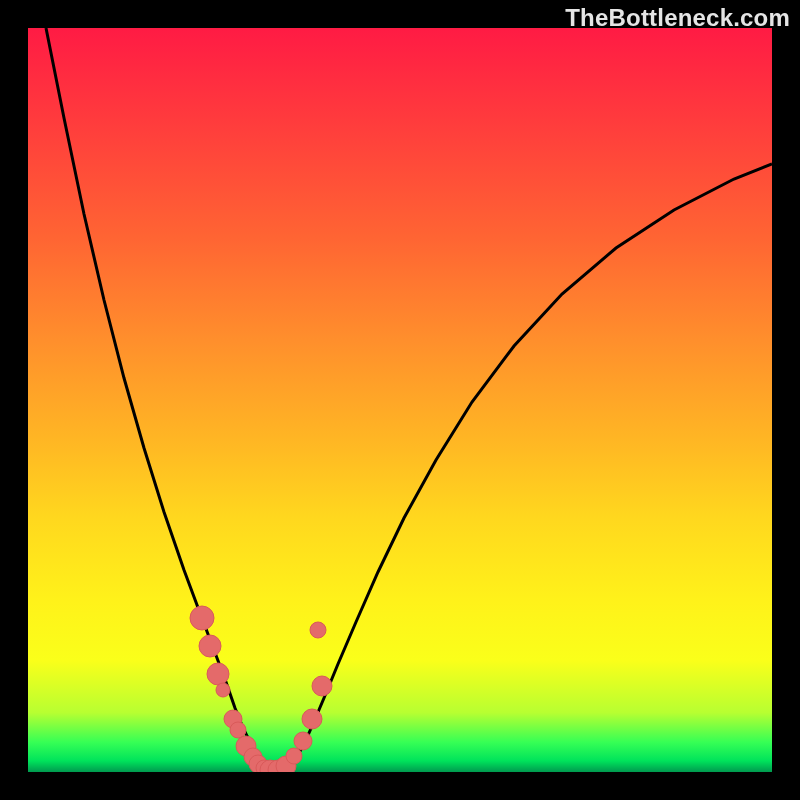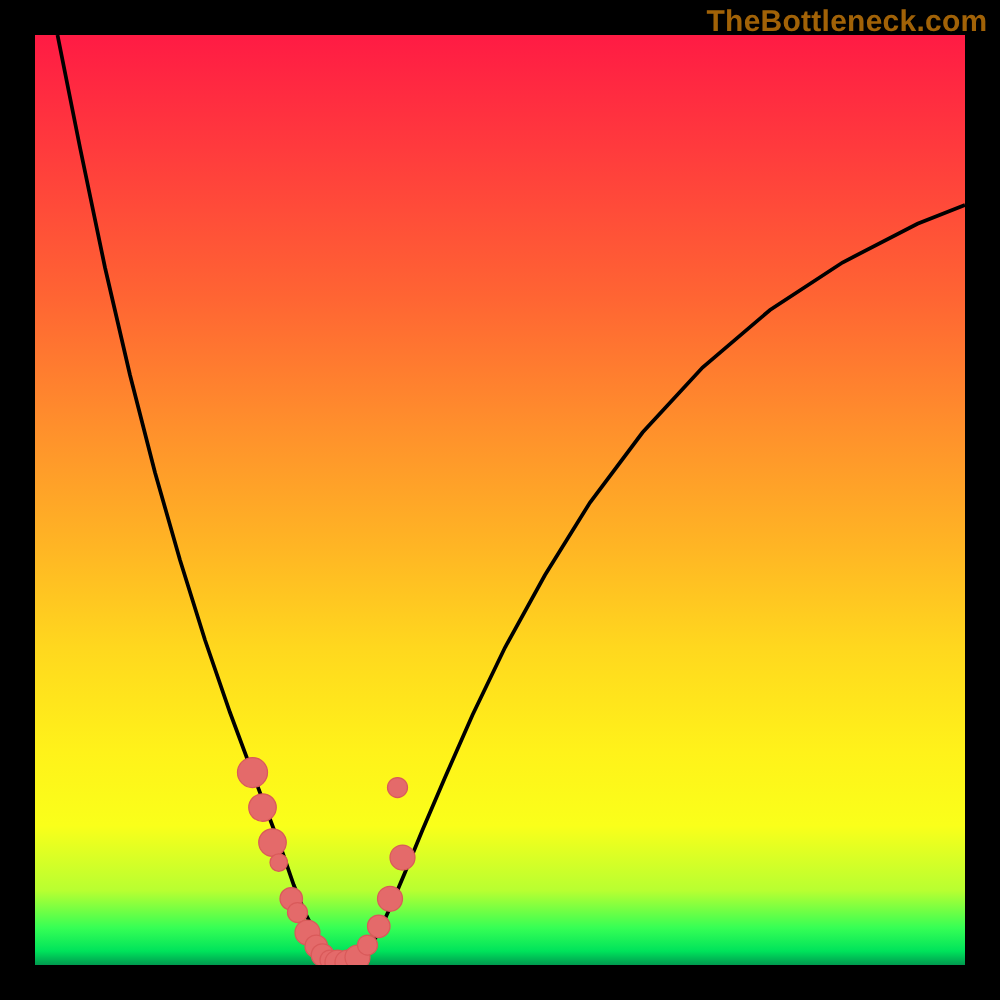--- a/index.html
+++ b/index.html
@@ -38,21 +38,21 @@
       #b8ff31 92%,
       #36ff55 96%,
       #00e35b 98.5%,
       #009a4f 100%
     );
   }
   .watermark {
     position: absolute;
     top: 4px;
     right: 10px;
-    color: #a16207;
+    color: #e5e5e5;
     font-size: 24px;
     font-weight: 600;
     letter-spacing: 0.2px;
     user-select: none;
   }
   svg.curve {
     position: absolute;
     top: 0; left: 0;
     width: 744px;
     height: 744px;

